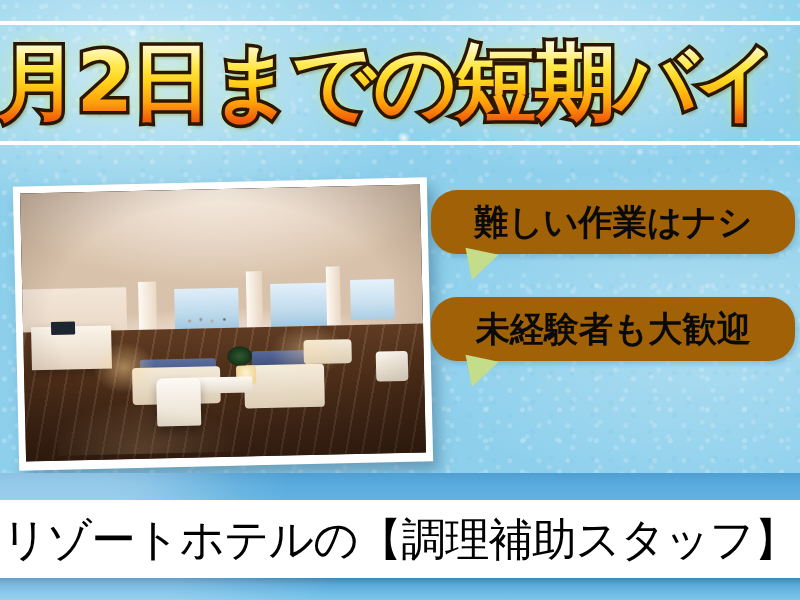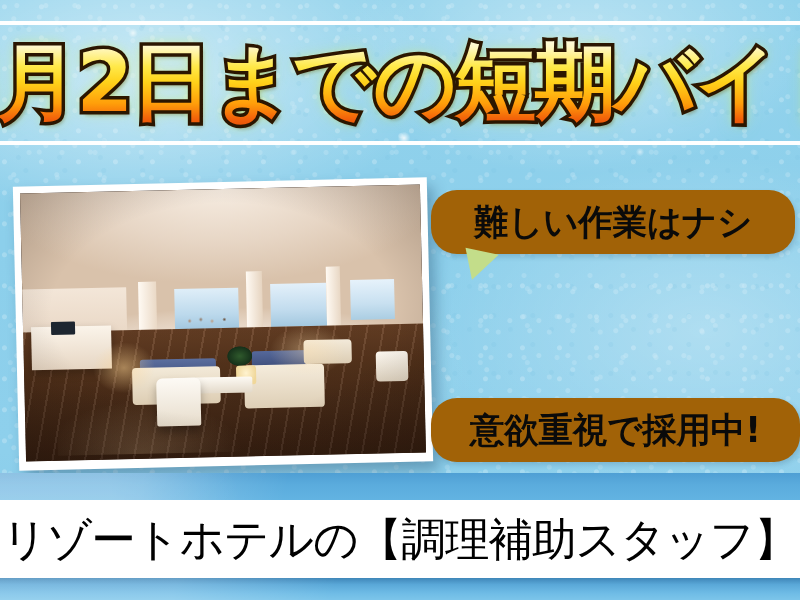--- a/index.html
+++ b/index.html
@@ -355,23 +355,23 @@
       <div class="ph-glow-a"></div>
       <div class="ph-glow-b"></div>
       <div class="ph-vignette"></div>
     </div>
   </div>
 
   <div class="bubble" id="bubble-1">
     <span class="bubble-text">難しい作業はナシ</span>
     <span class="bubble-tail"></span>
   </div>
-  <div class="bubble" id="bubble-3">
-    <span class="bubble-text">意欲重視で採用中!</span>
-
+  <div class="bubble" id="bubble-2">
+    <span class="bubble-text">未経験者も大歓迎</span>
+    <span class="bubble-tail"></span>
   </div>
 
   <div class="blue-strip"></div>
   <div class="white-band">
     <span class="subtitle">リゾートホテルの【調理補助スタッフ】</span>
   </div>
   <div class="bottom-bar"></div>
 
 </div>
 

